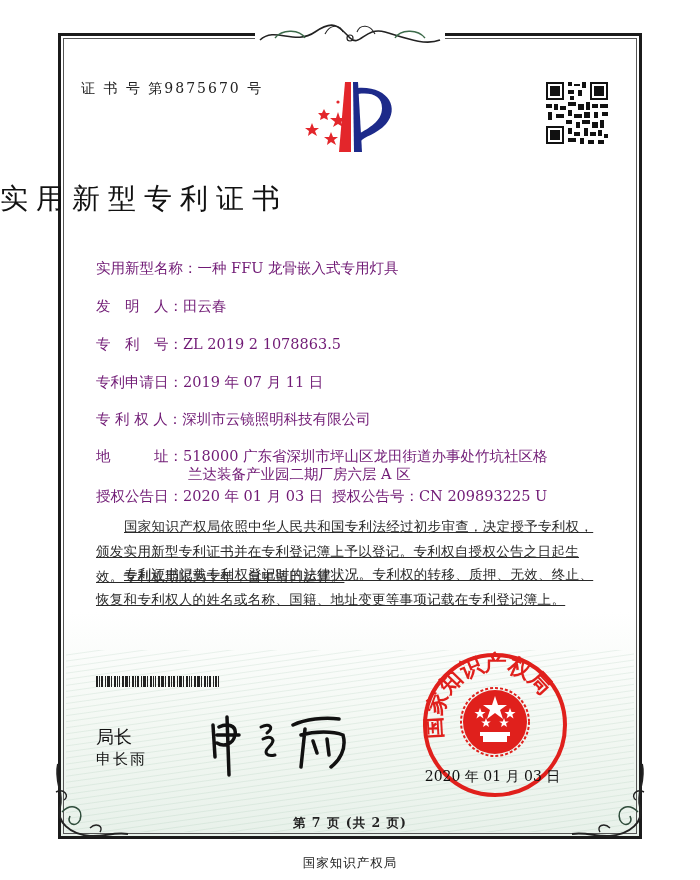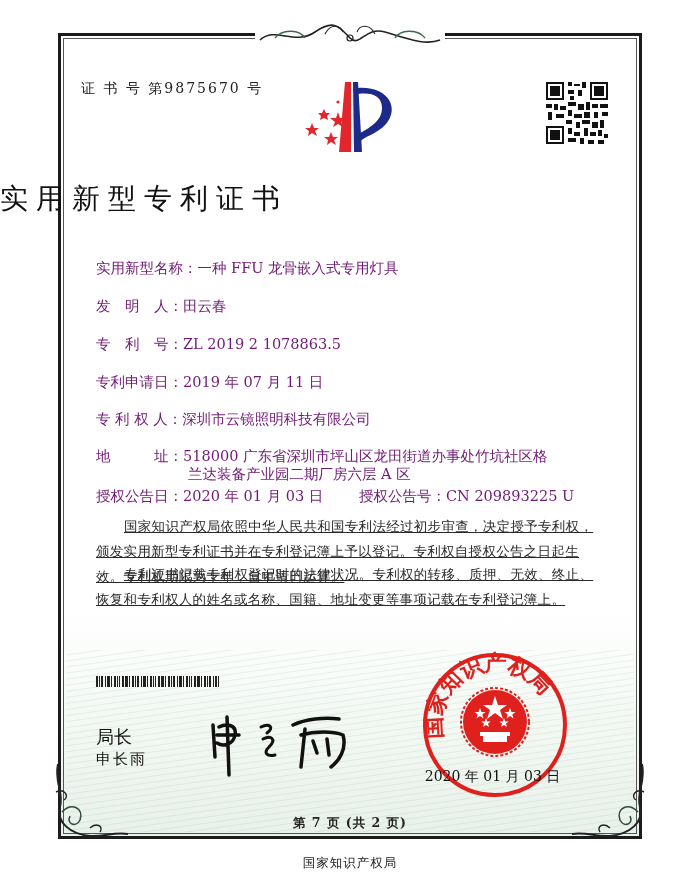--- a/index.html
+++ b/index.html
@@ -174,21 +174,21 @@
 </div>
 <div class="field" style="top:447px">
   <span class="lbl">地　　　址：</span><span class="val">518000 广东省深圳市坪山区龙田街道办事处竹坑社区格</span>
 </div>
 <div class="field" style="top:465px; left:188px">
   <span class="val">兰达装备产业园二期厂房六层 A 区</span>
 </div>
 <div class="field" style="top:487px">
   <span class="lbl">授权公告日：</span><span class="val">2020 年 01 月 03 日</span>
 </div>
-<div class="field" style="top:487px; left:359px">
+<div class="field" style="top:487px; left:332px">
   <span class="lbl">授权公告号：</span><span class="val">CN 209893225 U</span>
 </div>
 
 <div class="para" style="top:514px">国家知识产权局依照中华人民共和国专利法经过初步审查，决定授予专利权，颁发实用新型专利证书并在专利登记簿上予以登记。专利权自授权公告之日起生效。专利权期限为十年，自申请日起算。</div>
 <div class="para" style="top:562px">专利证书记载专利权登记时的法律状况。专利权的转移、质押、无效、终止、恢复和专利权人的姓名或名称、国籍、地址变更等事项记载在专利登记簿上。</div>
 
 <div class="barcode">
   <span style="width:2px;margin-right:1px"></span>
     <span style="width:1px;margin-right:1px"></span>
     <span style="width:2px;margin-right:2px"></span>

